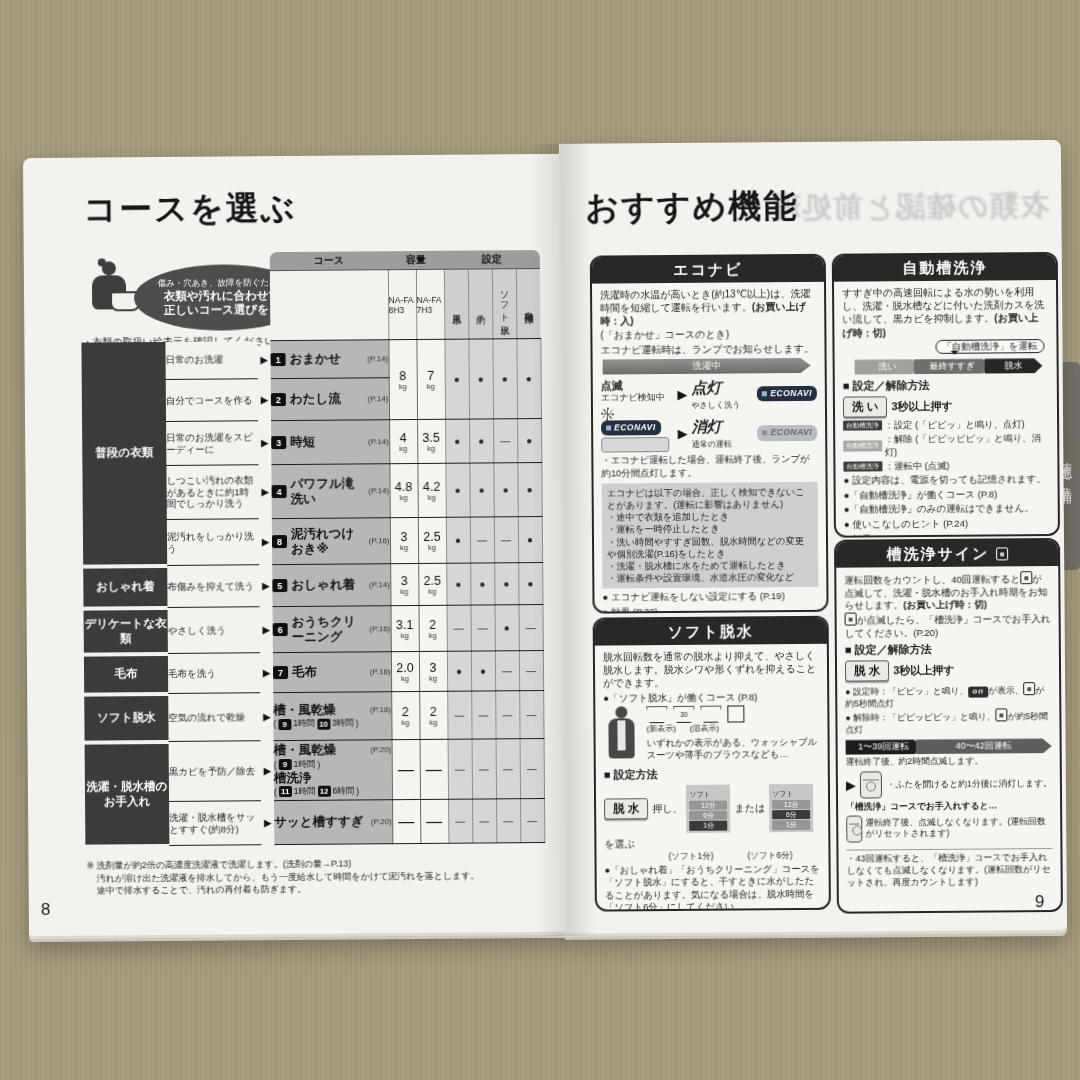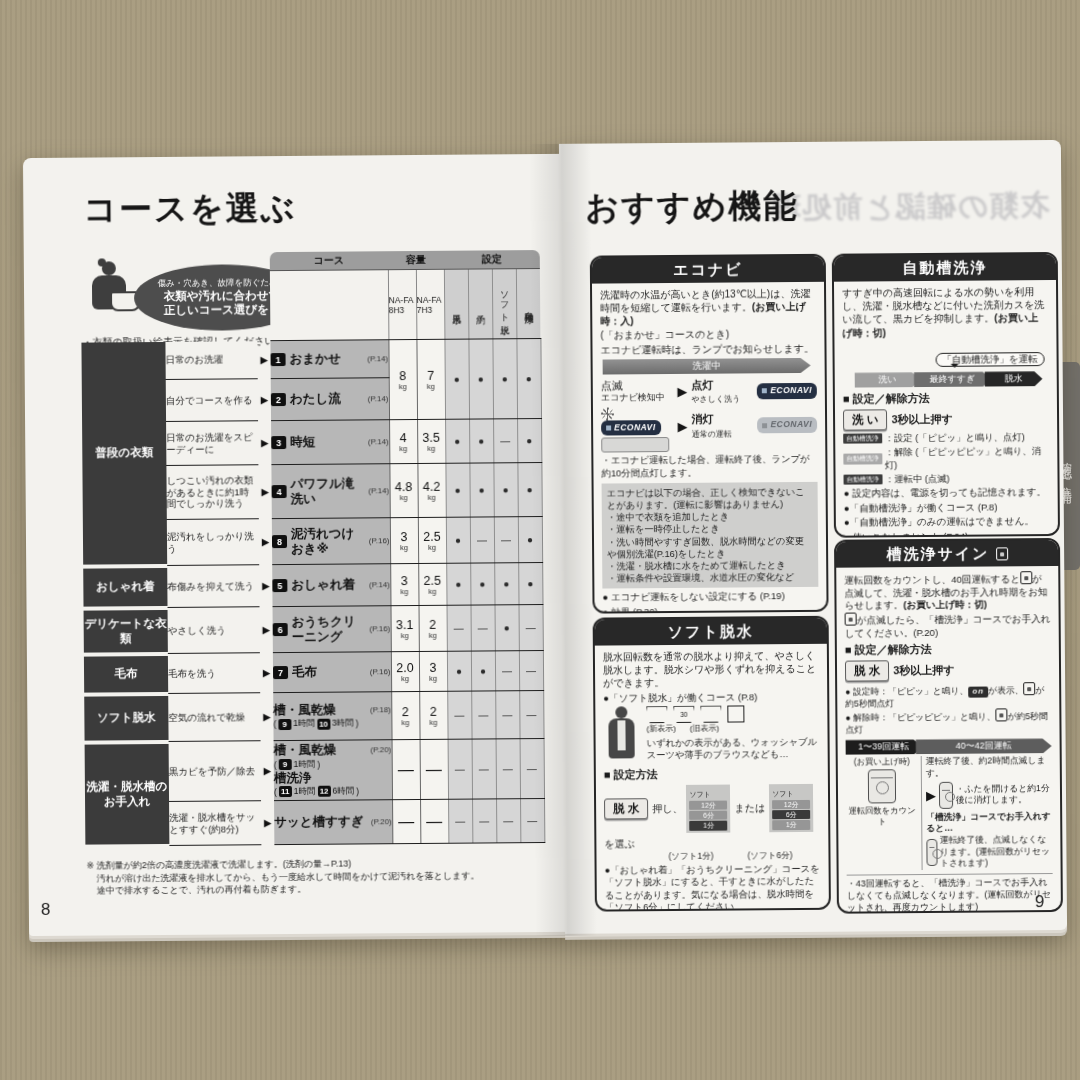--- a/index.html
+++ b/index.html
@@ -72,35 +72,35 @@
                color:rgba(105,105,118,.30);transform:scaleX(-1);filter:blur(1px);letter-spacing:2px;}
   .fbox{position:absolute;background:#f6f5f1;border:2px solid #262626;border-radius:12px;overflow:hidden;}
   .fhead{background:#282828;color:#fff;font-size:15px;font-weight:bold;text-align:center;padding:4px 0 3px;letter-spacing:2px;}
   .fbody{padding:5px 8px 6px;font-size:10px;line-height:1.32;color:#1b1b1b;}
   .bld{font-weight:bold;}
   .abar{height:15px;margin:3px 6px 4px 2px;background:linear-gradient(#929292,#6c6c6c);color:#fff;
         display:flex;align-items:center;justify-content:center;font-size:9.5px;
         clip-path:polygon(0 0,calc(100% - 10px) 0,100% 50%,calc(100% - 10px) 100%,0 100%);}
   .lampgrid{display:flex;align-items:flex-start;gap:3px;margin:2px 0;}
   .lampL{width:96px;}
-  .lampL .t1{font-size:11px;font-weight:normal;}
+  .lampL .t1{font-size:11px;font-weight:bold;}
   .lampL .t2{font-size:9px;}
   .ecobadge{display:inline-flex;align-items:center;gap:3px;background:#242f42;color:#fff;
             font-size:8.5px;font-weight:bold;font-style:italic;padding:2px 5px;border-radius:6px;letter-spacing:.5px;}
   .ecobadge .sq{width:5px;height:5px;background:#9fb3c8;display:inline-block;}
   .ecobadge.off{background:#b9bdc2;color:#63676c;}
   .ecobadge.off .sq{background:#8d9195;}
   .burst{display:inline-block;width:13px;height:13px;border-radius:50%;vertical-align:middle;margin-right:1px;
          background:repeating-conic-gradient(#666 0 12deg,transparent 12deg 45deg);}
   .washbase{width:66px;height:13px;background:#d8d8d6;border:1px solid #8a8a8a;border-radius:3px;margin-top:2px;}
   .tri{color:#151515;font-size:13px;line-height:1;align-self:center;}
   .lampR{flex:1;display:flex;flex-direction:column;gap:6px;}
   .lamprow{display:flex;align-items:center;gap:4px;}
   .lamprow .lt{width:62px;}
-  .lamprow .lt .t1{font-size:11px;font-weight:bold;}
+  .lamprow .lt .t1{font-size:15px;font-weight:bold;font-style:italic;}
   .lamprow .lt .t2{font-size:8px;}
   .graybox{background:#cfcfcd;margin:4px 0 3px;padding:4px 5px;font-size:9.3px;line-height:1.3;}
   .linkline{font-size:9.6px;margin-top:2px;}
   
   .symrow{display:flex;gap:5px;margin:2px 0;}
   .personB{width:38px;height:58px;position:relative;flex:0 0 auto;}
   .personB .head{position:absolute;left:12px;top:0;width:12px;height:12px;border-radius:50%;background:#474747;}
   .personB .body{position:absolute;left:5px;top:12px;width:26px;height:40px;border-radius:8px 8px 4px 4px;background:#474747;}
   .personB .scarf{position:absolute;left:14px;top:14px;width:8px;height:30px;background:#e8e8e4;}
   .symcol{flex:1;}
@@ -115,21 +115,21 @@
   .pbtn{display:inline-block;border:1.5px solid #5a5a5a;background:#eceae6;color:#111;padding:2px 8px;
         font-weight:bold;font-size:11.5px;border-radius:3px;box-shadow:0 1.5px 0 #9a9a9a;white-space:nowrap;}
   .disp{display:inline-block;background:#c7c7c5;padding:2px 3px;width:38px;}
   .disp .dsoft{font-size:7px;color:#222;}
   .chip{display:block;font-size:7px;color:#fff;background:#969696;margin-top:1px;text-align:center;border-radius:1px;}
   .chip.sel{background:#3a3a3a;}
   .displabels{display:flex;gap:34px;font-size:8.5px;margin:1px 0 2px 64px;}
   .bnote{font-size:9.4px;margin-top:2px;}
   
   .obubble-row{display:flex;justify-content:flex-end;margin:1px 4px 0 0;}
-  .obubble{border:1.5px solid #1f1f1f;border-radius:8px;background:#fbfaf7;font-size:9.5px;padding:0 6px;position:relative;margin-top:13px;}
+  .obubble{border:1.5px solid #1f1f1f;border-radius:8px;background:#fbfaf7;font-size:9.5px;padding:0 6px;position:relative;}
   .obubble:after{content:"";position:absolute;left:14px;bottom:-6px;border:4px solid transparent;border-top-color:#1f1f1f;}
   .cyclebar{display:flex;height:15px;margin:5px 2px 4px 12px;}
   .cseg{color:#fff;font-size:9px;display:flex;align-items:center;justify-content:center;
         clip-path:polygon(0 0,calc(100% - 8px) 0,100% 50%,calc(100% - 8px) 100%,0 100%);margin-right:-6px;}
   .cs1{background:#a0a0a0;width:34%;}
   .cs2{background:#6e6e6e;width:40%;}
   .cs3{background:#262626;width:30%;}
   .staterow{display:flex;align-items:center;gap:3px;margin-top:2px;font-size:9.3px;}
   .mini{display:inline-block;background:#3d3d3d;color:#fff;font-size:6.5px;padding:1px 3px;border-radius:1px;white-space:nowrap;}
   .mini.light{background:#a9a9a9;}
@@ -635,27 +635,20 @@
             <span class="pbtn">脱 水</span>
             <span style="font-size:11px;font-weight:bold">3秒以上押す</span>
           </div>
           <div style="font-size:8.8px"><span>● 設定時：「ピピッ」と鳴り、</span><span class="ondisp">on</span><span>が表示、</span><span class="tub"></span><span>が約5秒間点灯</span></div>
           <div style="font-size:8.8px"><span>● 解除時：「ピピッピピッ」と鳴り、</span><span class="tub"></span><span>が約5秒間点灯</span></div>
           <div class="countbar">
             <span class="kseg1">1〜39回運転</span>
             <span class="kseg2">40〜42回運転</span>
           </div>
           <div class="illus">
-            <div class="illL">
-              <div class="cap">(お買い上げ時)</div>
-              <div class="washer">
-                  <div class="dr"></div>
-                </div>
-              <div class="cap">運転回数をカウント</div>
-            </div>
             <div class="illR">
               <div>運転終了後、約2時間点滅します。</div>
               <div class="illrow">
                   <span class="tri">▶</span>
                 <span class="washer sm">
                     <span class="dr"></span>
                   </span>
                 <span>・ふたを開けると約1分後に消灯します。</span>
                 </div>
               <div style="font-weight:bold">「槽洗浄」コースでお手入れすると…</div>

